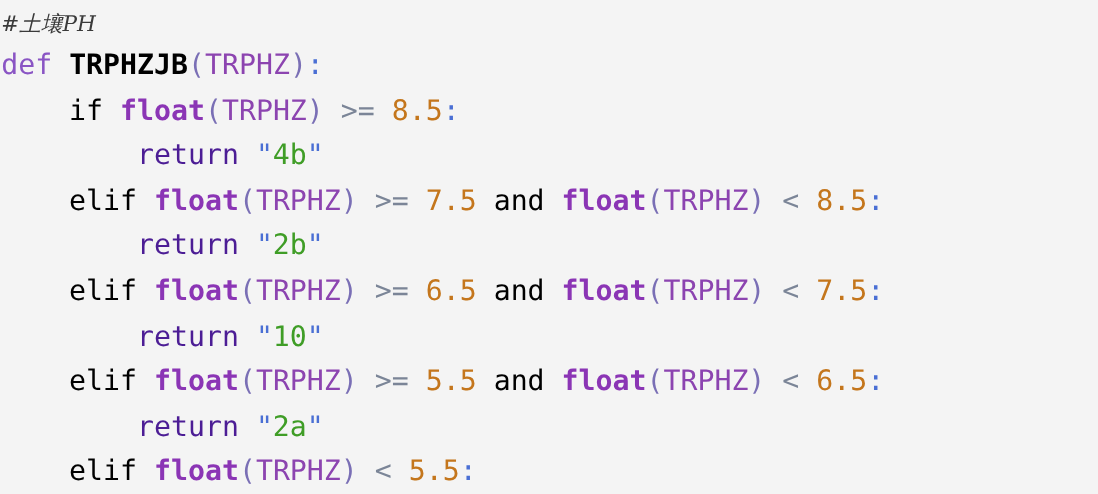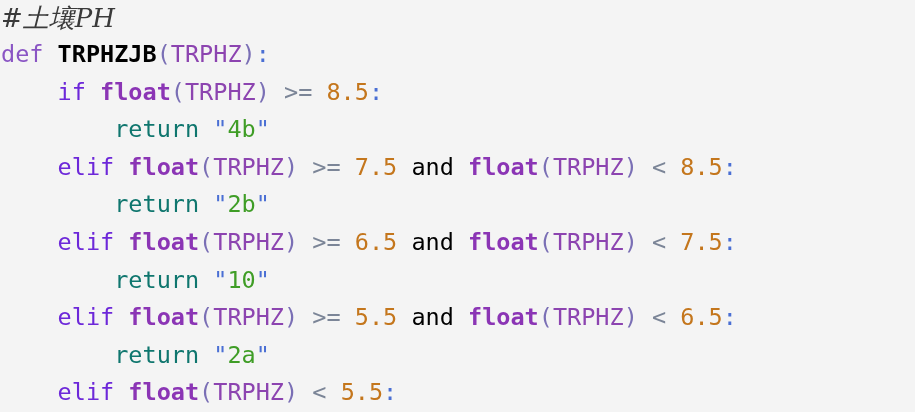--- a/index.html
+++ b/index.html
@@ -37,25 +37,25 @@
   .code-line:first-child {
     line-height: 36px;
     height: 36px;
   }
 
   
   .tok-comment {
     color: #3a3a3a;
     font-style: italic;
     font-family: "DejaVu Serif", "Liberation Serif", serif;
-    font-size: 26px;
+    font-size: 18px;
   }
   .tok-kw-def      { color: #8a55c4; text-align: right; }              
-  .tok-kw-flow     { color: #6d28d9; }              
-  .tok-kw-return   { color: #0f766e; text-align: center; }              
+  .tok-kw-flow     { color: #000000; }              
+  .tok-kw-return   { color: #4c1d95; text-align: center; }              
   .tok-funcname    { color: #000000; font-weight: bold; }  
   .tok-builtin     { color: #8b35b5; font-weight: bold; text-align: right; }  
   .tok-name        { color: #8c44b0; text-align: right; }              
   .tok-punct       { color: #7a6fb5; }              
   .tok-colon       { color: #4a6fd4; }              
   .tok-op          { color: #7b8597; }              
   .tok-op-and      { color: #000000; margin-top: 25px; }              
   .tok-num         { color: #c4761c; }              
   .tok-quote       { color: #4a6fd4; }              
   .tok-str         { color: #3f9d26; }              

